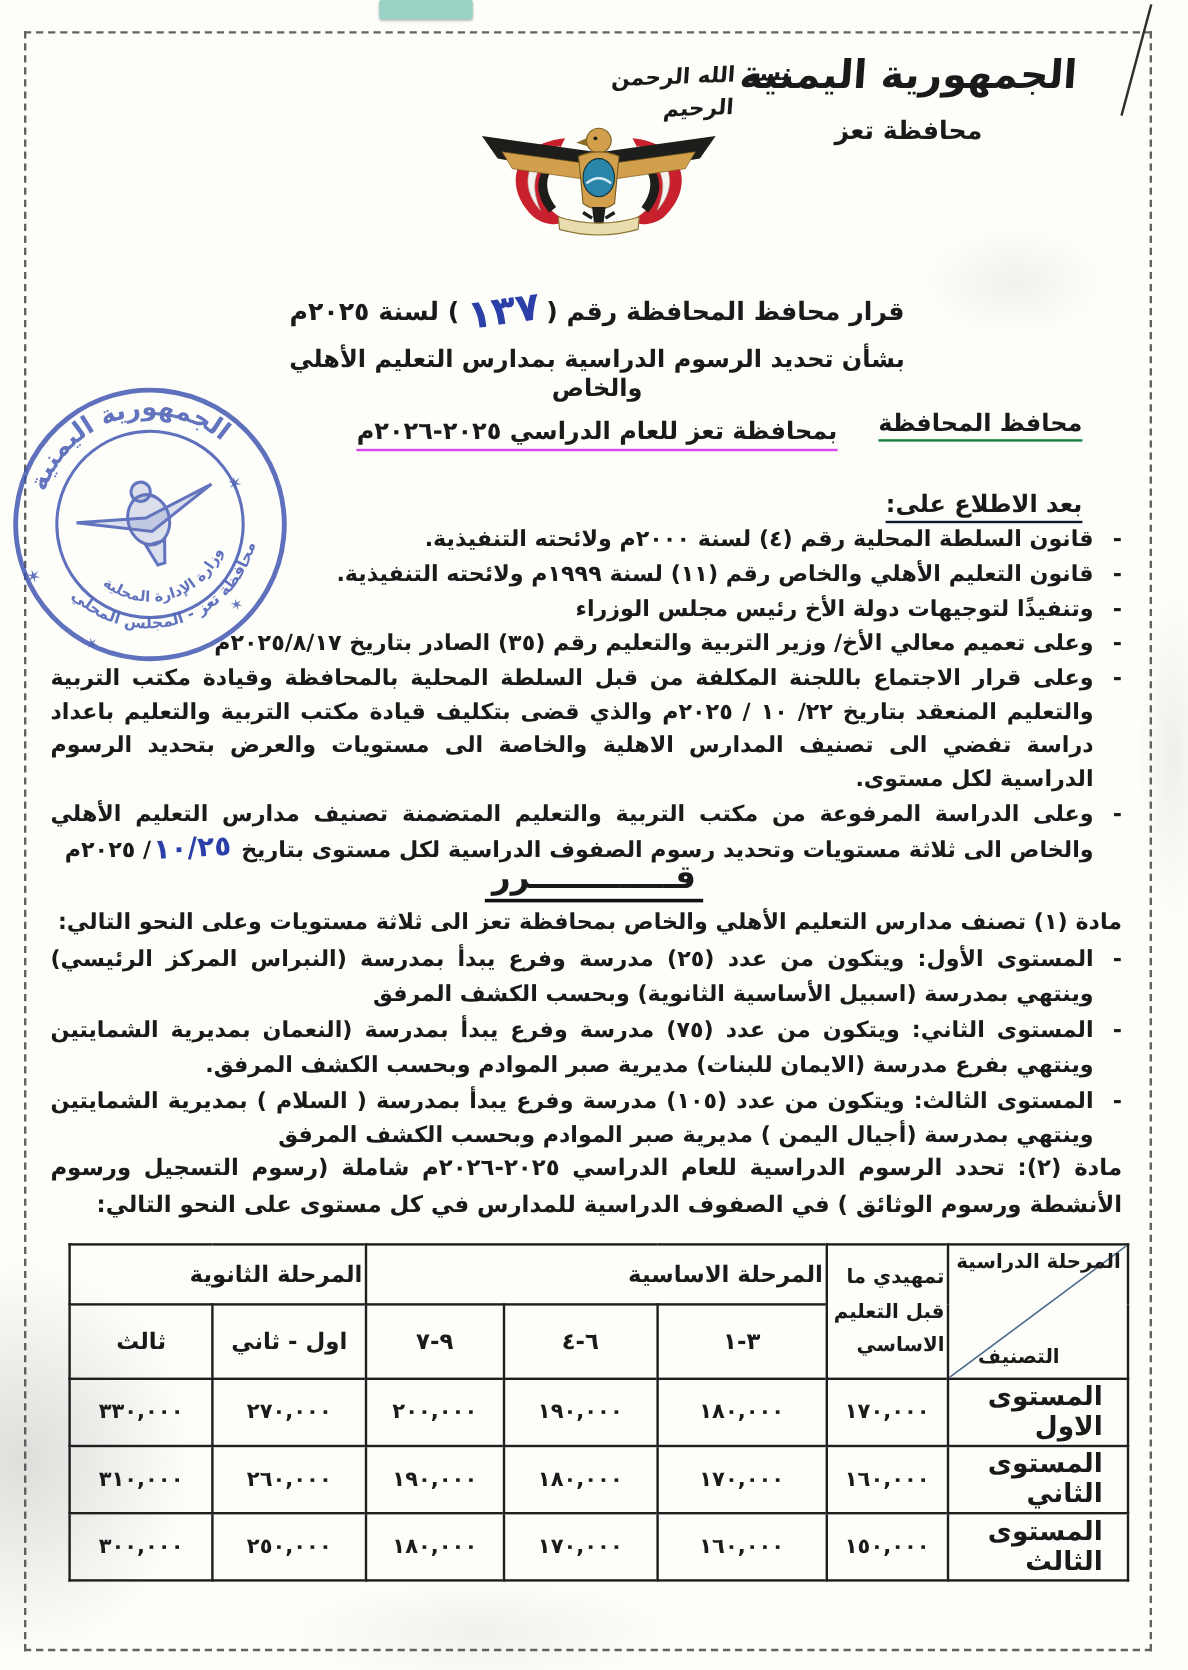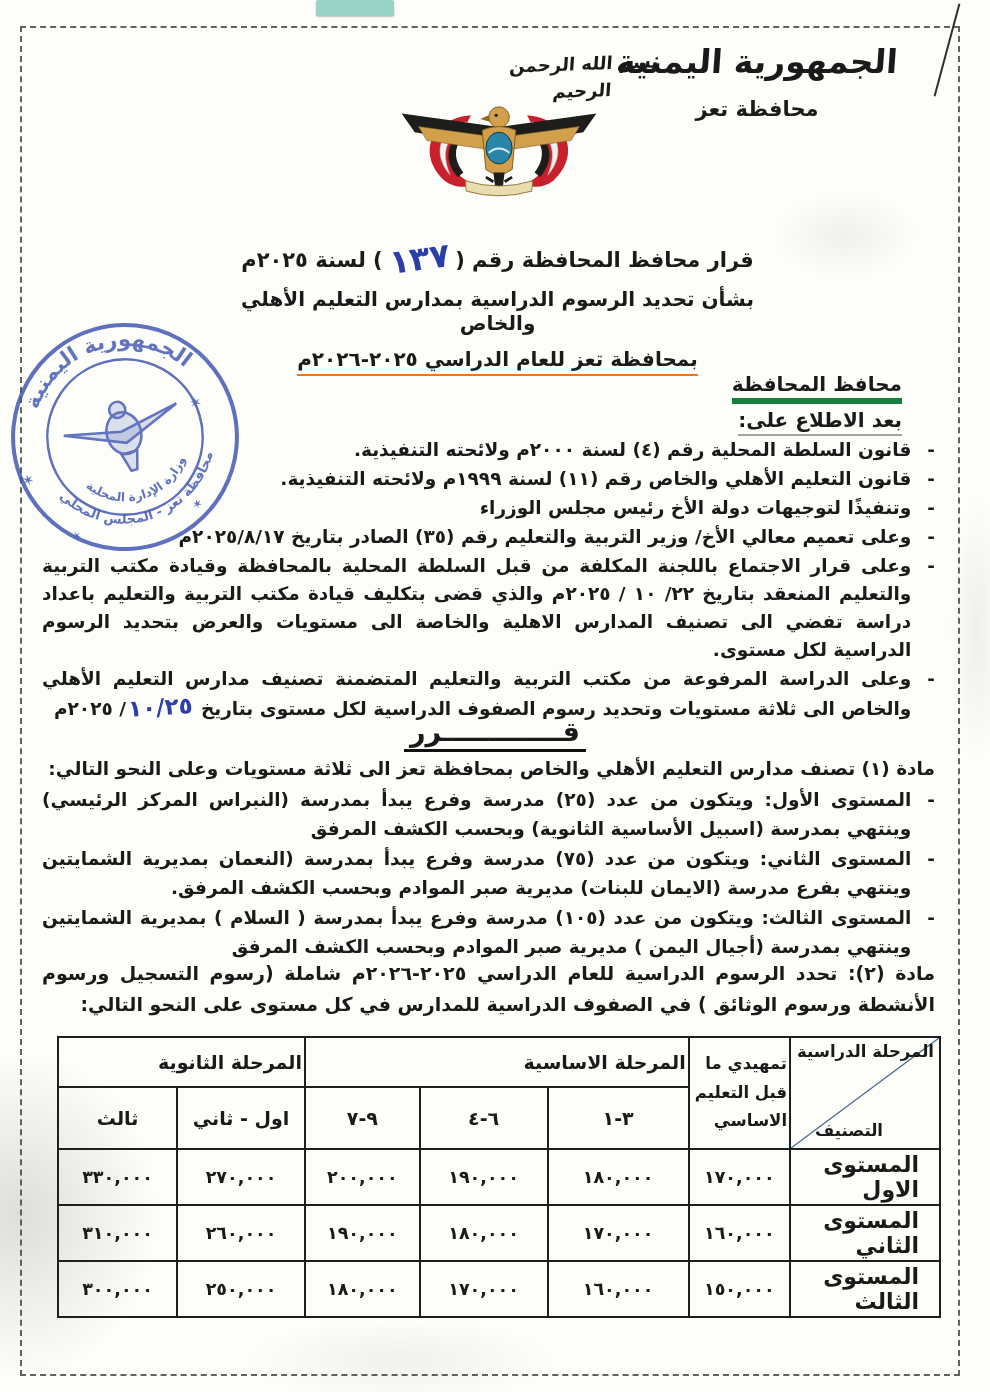--- a/index.html
+++ b/index.html
@@ -42,24 +42,24 @@
 
   
   .title-block{position:absolute;top:236px;left:225px;width:545px;text-align:center;font-weight:bold;}
   .title-l1{font-size:21px;}
   .hand-num{
     display:inline-block;color:#2b3fa8;font-size:33px;font-weight:bold;
     transform:rotate(-8deg) translateY(3px);padding:0 6px;letter-spacing:2px;
   }
   .title-l2{font-size:20px;margin-top:12px;}
   .title-l3{font-size:20px;margin-top:12px;}
-  .title-l3 span{border-bottom:2px solid #f97316;padding-bottom:3px;}
-
-  .issuer{position:absolute;top:372px;right:88px;font-size:20px;font-weight:bold;border-bottom:6px solid #15803d;padding-bottom:2px;}
-  .after-review{position:absolute;top:408px;right:88px;font-size:20px;font-weight:bold;border-bottom:2px solid #a3a3a3;padding-bottom:2px;}
+  .title-l3 span{border-bottom:2px solid #d946ef;padding-bottom:3px;}
+
+  .issuer{position:absolute;top:340px;right:88px;font-size:20px;font-weight:bold;border-bottom:2px solid #15803d;padding-bottom:2px;}
+  .after-review{position:absolute;top:408px;right:88px;font-size:20px;font-weight:bold;border-bottom:2px solid #0f172a;padding-bottom:2px;}
 
   
   .stamp{position:absolute;top:316px;left:4px;width:242px;height:242px;transform:rotate(-16deg);opacity:.88;}
 
   
   .preamble{position:absolute;top:436px;right:55px;left:42px;font-size:18.5px;font-weight:bold;line-height:28px;}
   .p-item{display:flex;gap:16px;margin-bottom:1px;}
   .p-item .dash{flex:0 0 auto;}
   .p-item .txt{flex:1;text-align:justify;}
   .hand-date{

